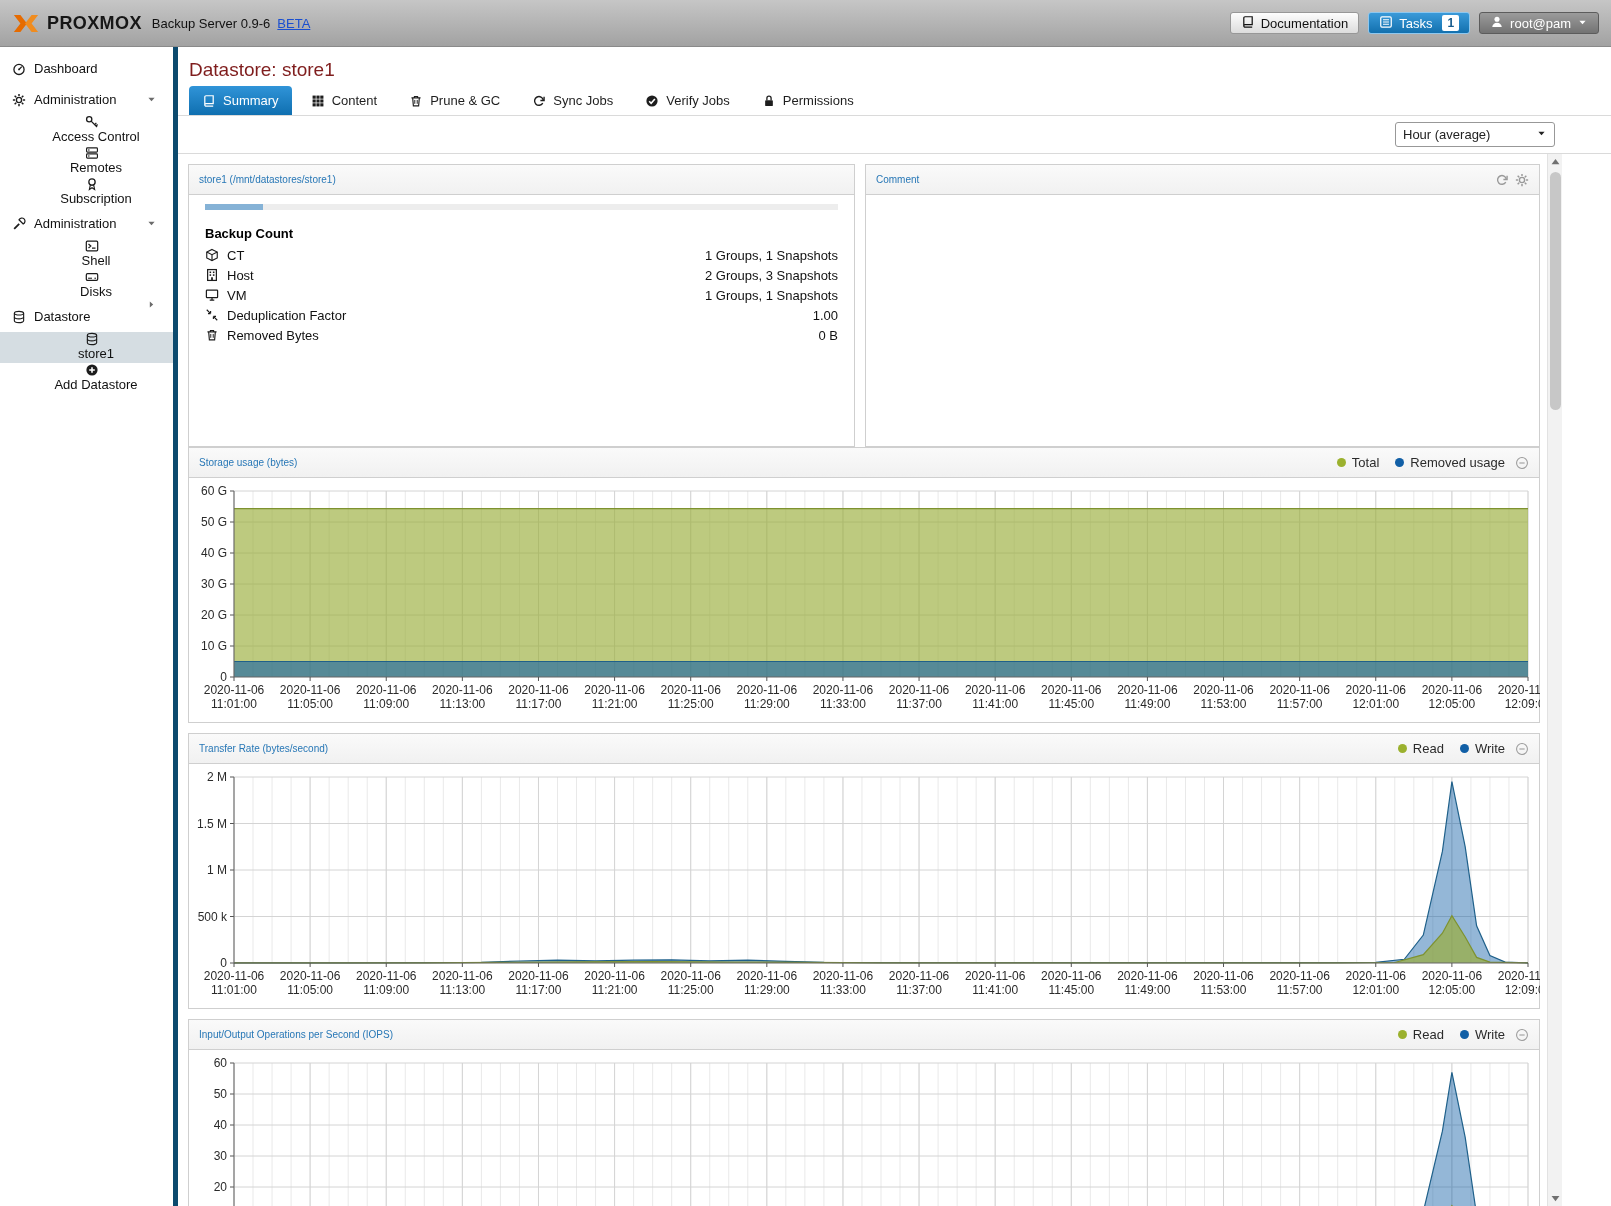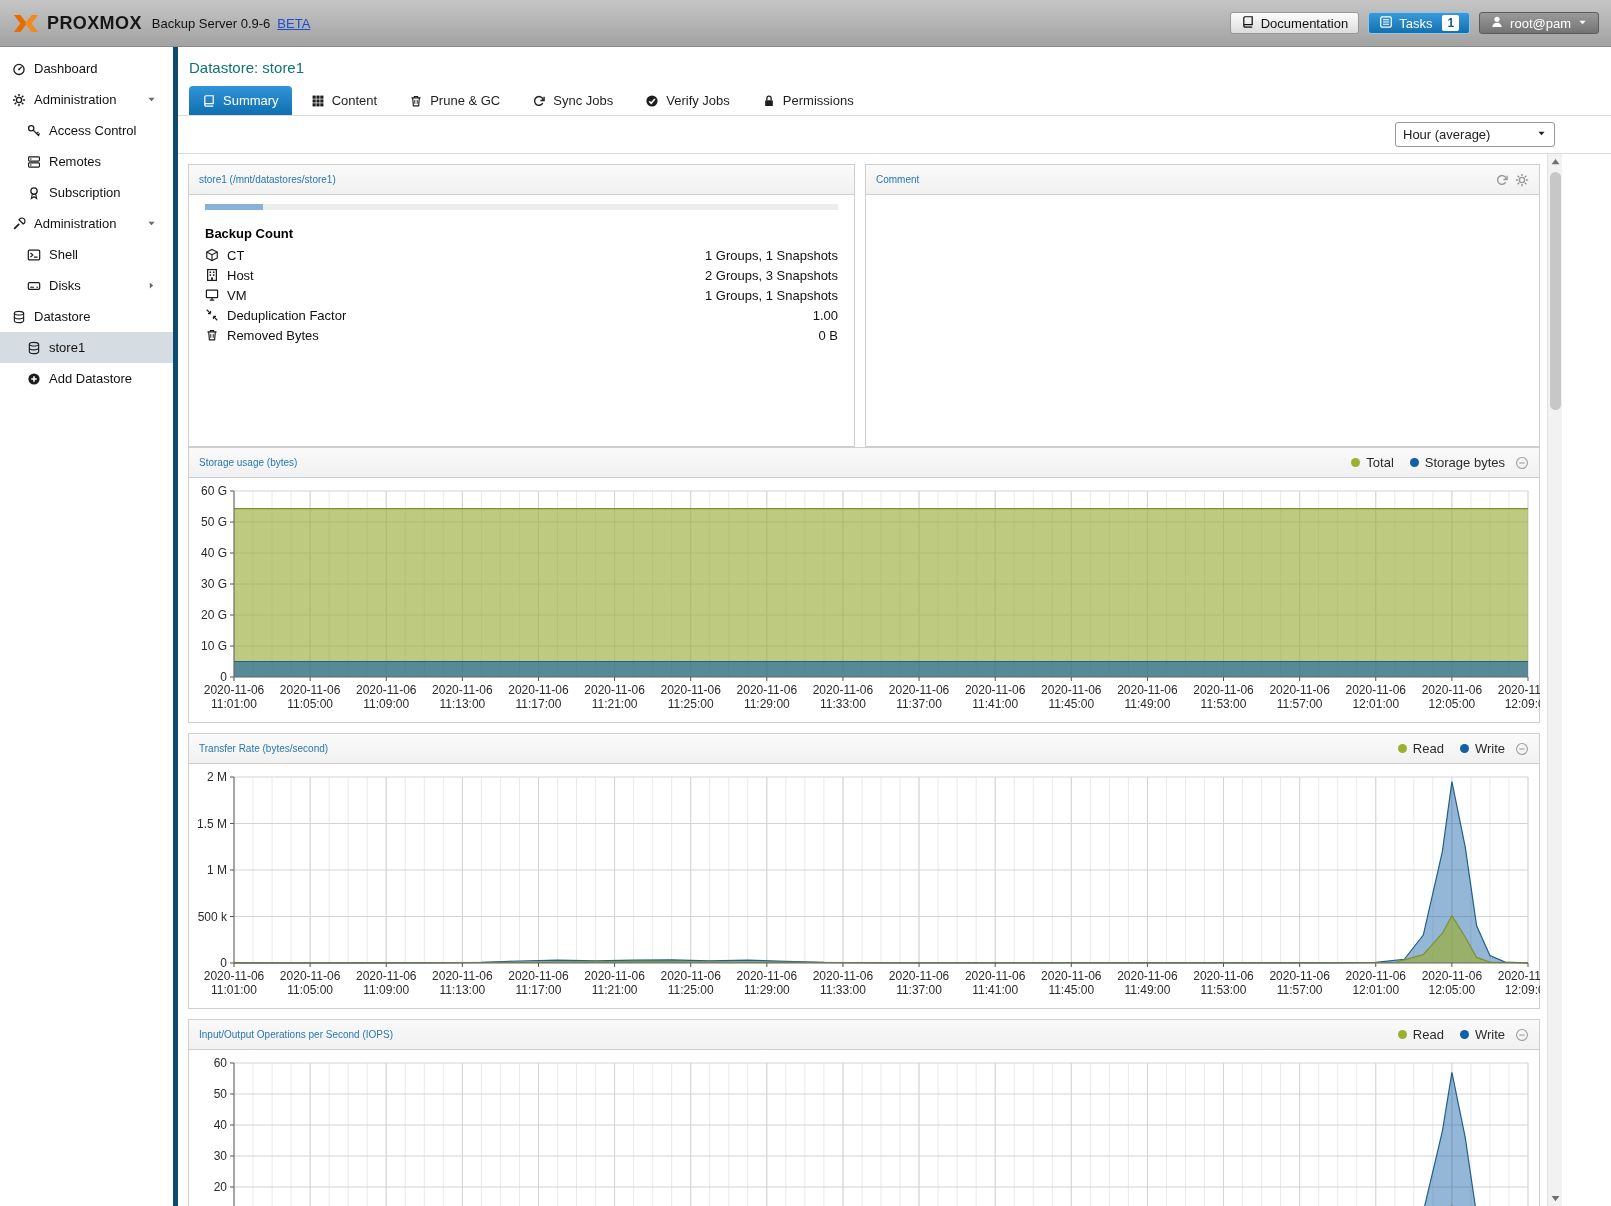--- a/index.html
+++ b/index.html
@@ -20,28 +20,28 @@
   .btn-doc  { background:linear-gradient(#fdfdfd,#dcdcdc); border:1px solid #979797; color:#111; }
   .btn-tasks{ background:linear-gradient(#3a9ad9,#1270ae); border:1px solid #8ec7ee; color:#fff; }
   .btn-tasks .badge { background:#ffffff; color:#155a8c; font-weight:bold; font-size:12px;
     border-radius:2px; padding:1px 5px; margin-left:4px; }
   .btn-user { background:linear-gradient(#9b9b9b,#737373); border:1px solid #5c5c5c; color:#fff; }
 
   
   .shell { display:flex; height:1159px; }
   .sidebar { width:178px; background:#fff; border-right:5px solid #0c4a6e; padding-top:6px; flex:none; }
   .side-item { display:flex; align-items:center; height:31px; padding:0 8px 0 12px; cursor:pointer; color:#111; }
-  .side-item.lvl1 { padding-left:27px; }
+  .side-item.lvl1 { padding-left:27px;flex-direction:column; }
   .side-item.selected { background:#d5dde2; }
   .side-item .icon { display:inline-flex; margin-right:8px; color:#1c1c1c; }
   .side-item .caret { margin-left:auto; color:#6b6b6b; }
   .side-label { font-size:13px; }
 
   .content { flex:1; position:relative; background:#fff; }
-  .page-title { padding:12px 0 8px 11px; font-size:15px; color:#0f766e; height:38px; }
+  .page-title { padding:12px 0 8px 11px; font-size:19px; color:#7f1d1d; height:38px; }
 
   .tabbar { display:flex; align-items:flex-end; gap:6px; height:31px; padding:0 0 0 11px;
     border-bottom:1px solid #dadada; }
   .tab { display:inline-flex; align-items:center; gap:7px; height:29px; padding:0 13px;
     border-radius:4px 4px 0 0; color:#1e1e1e; cursor:pointer; }
   .tab .icon { display:inline-flex; color:inherit; }
   .tab.active { background:linear-gradient(#3094d8,#0f6fb0); color:#fff; }
 
   .toolbar { height:38px; display:flex; align-items:center; justify-content:flex-end;
     padding-right:56px; border-bottom:1px solid #dadada; }
@@ -442,21 +442,21 @@
         <div class="panel-header">
           <span class="panel-title">Storage usage (bytes)</span>
           <span class="header-tools">
             <span class="legend">
                 <span class="legend-item">
                   <span class="legend-dot" style="background: rgb(155, 177, 46);"></span>
                   <span>Total</span>
                 </span>
                 <span class="legend-item">
                   <span class="legend-dot" style="background: rgb(17, 95, 166);"></span>
-                  <span>Storage bytes</span>
+                  <span>Removed usage</span>
                 </span>
               </span>
             <span class="tool">
                 <svg viewBox="0 0 16 16" width="14" height="14">
                   <circle cx="8" cy="8" r="6.2" fill="none" stroke="currentColor" stroke-width="1.2"></circle>
                   <path d="M5 8 H11" stroke="currentColor" stroke-width="1.2"></path>
                 </svg>
               </span>
           </span>
         </div>

